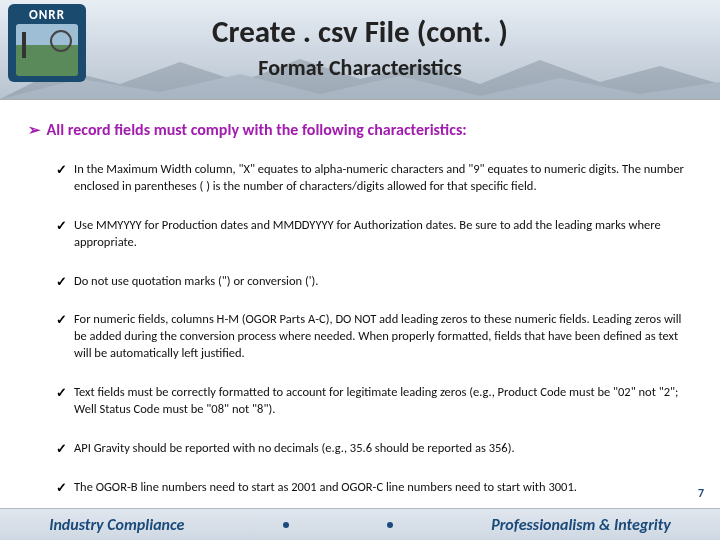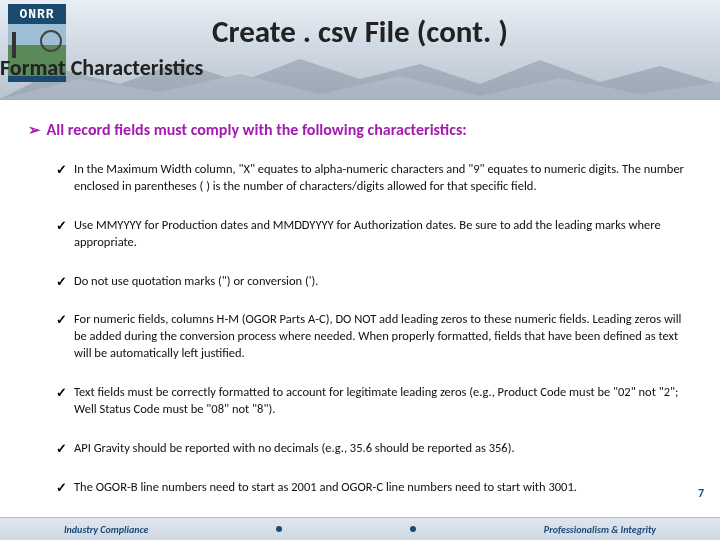--- a/index.html
+++ b/index.html
@@ -23,29 +23,28 @@
     left: 0;
     right: 0;
     height: 45px;
     opacity: 0.35;
   }
   .mountain-bg svg { width: 100%; height: 100%; }
   .logo {
     position: absolute;
     left: 8px;
     top: 4px;
-    width: 58px;
+    width: 78px;
     height: 78px;
     background: #1a4a6e;
-    border-radius: 0;
+    border-radius: 6px;
     display: flex;
     flex-direction: column;
     align-items: center;
     overflow: hidden;
-    font-family: Liberation Mono, monospace;
   }
   .logo-text {
     color: #fff;
     font-size: 13px;
     font-weight: bold;
     letter-spacing: 1px;
     margin-top: 3px;
   }
   .logo-img {
     width: 62px;
@@ -77,20 +76,21 @@
     left: 0; right: 0;
     text-align: center;
     font-size: 31px;
     color: #222;
     font-weight: 700;
   }
   .subtitle {
     position: absolute;
     top: 54px;
     left: 0; right: 0;
+    text-align: center;
     font-size: 22px;
     font-weight: bold;
     color: #222;
   }
   .content {
     padding: 20px 28px 0 28px;
   }
   .lead {
     font-size: 16px;
     font-weight: bold;
@@ -129,27 +129,27 @@
     right: 16px;
     bottom: 40px;
     font-size: 12px;
     font-weight: bold;
     color: #1a4a7a;
   }
   .footer {
     position: absolute;
     bottom: 0;
     left: 0; right: 0;
-    height: 23px;
+    height: 32px;
     background: linear-gradient(to bottom, #e0e6ee, #cfd8e2);
     border-top: 1px solid #b0bac6;
     display: flex;
     align-items: center;
     justify-content: space-around;
-    font-size: 10px;
+    font-size: 16px;
     font-weight: bold;
     font-style: italic;
     color: #1a4a7a;
   }
   .footer .dot {
     width: 6px; height: 6px;
     background: #1a4a7a;
     border-radius: 50%;
     flex: 0 0 auto;
   }

